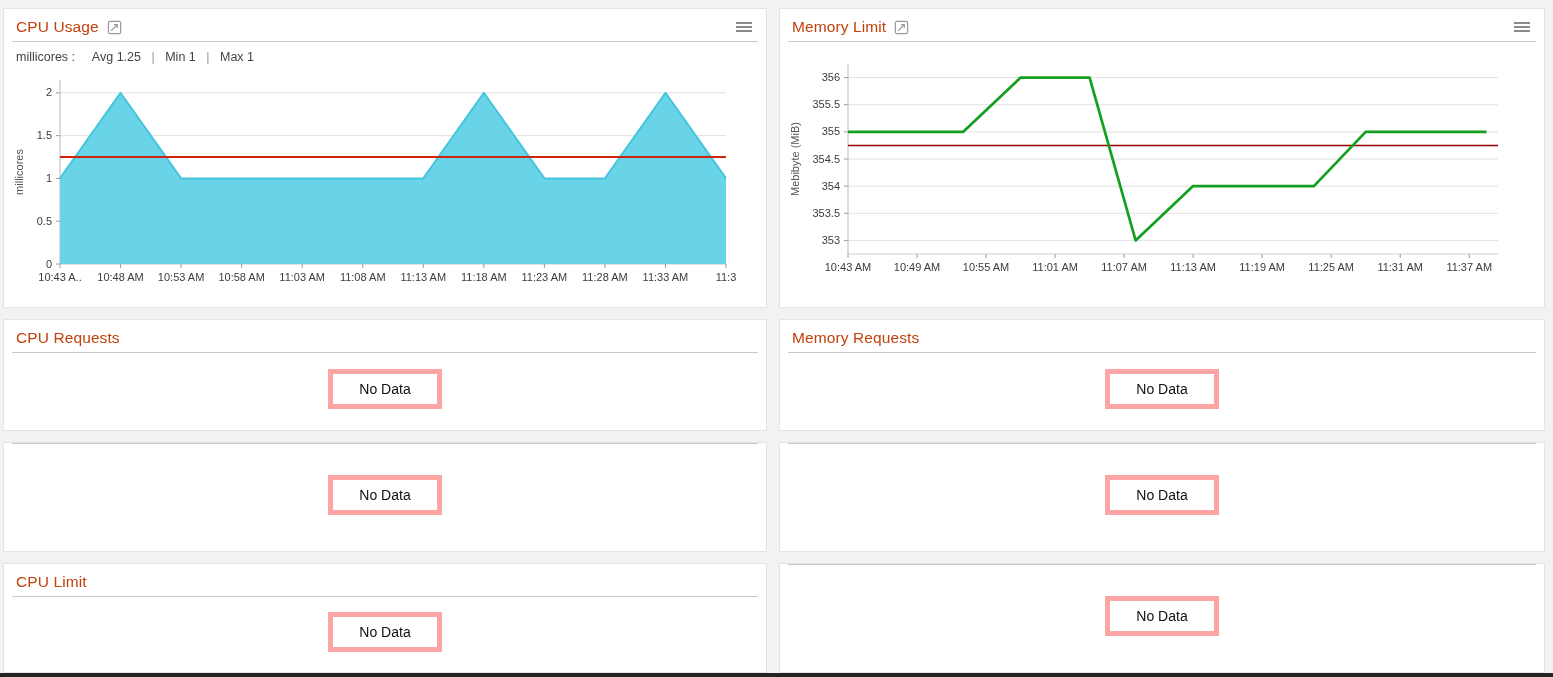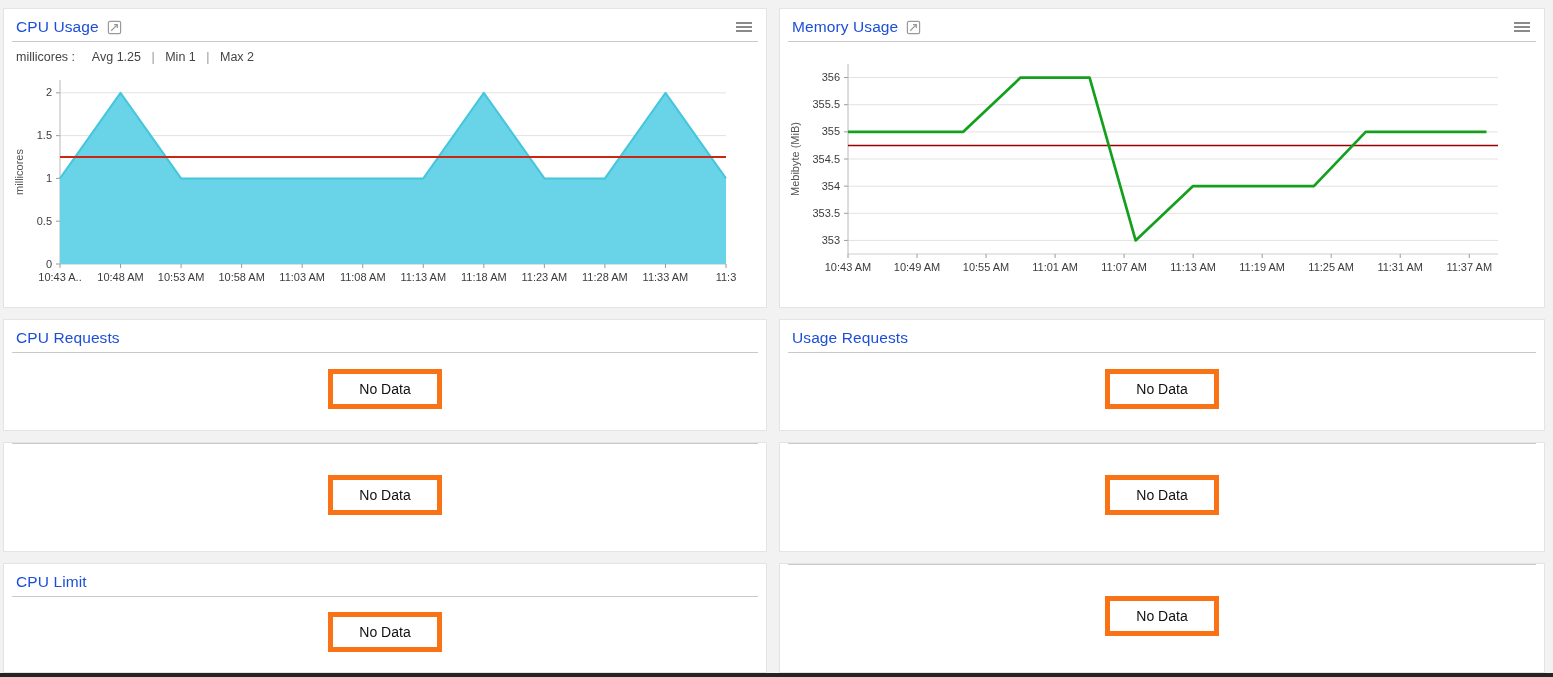--- a/index.html
+++ b/index.html
@@ -26,21 +26,21 @@
   }
   .panel-header {
     display:flex;
     align-items:center;
     padding:9px 14px 5px 12px;
     flex:0 0 auto;
   }
   .panel-title {
     font-size:15.5px;
     font-weight:400;
-    color:#1d4ed8;
+    color:#c2410c;
     letter-spacing:0.1px;
   }
   .title-icon { margin-left:8px; display:inline-flex; cursor:pointer; }
   .spacer { flex:1; }
   .hamburger {
     display:flex; flex-direction:column; justify-content:center;
     gap:2px; width:16px; height:16px; cursor:pointer;
   }
   .hamburger span { display:block; height:2px; background:#8a8a8a; }
   .divider {
@@ -60,21 +60,21 @@
   #cpu-chart { margin:2px 0 0 6px; }
   #memory-chart { margin:8px 0 0 4px; }
   .tick { font-family:"Liberation Sans", sans-serif; font-size:11px; fill:#3c3c3c; }
   .axis-label { font-family:"Liberation Sans", sans-serif; font-size:11px; fill:#555; }
   .nodata-body {
     flex:1; display:flex; align-items:center; justify-content:center;
     padding-bottom:6px;
   }
   .nodata-badge {
     background:#fff;
-    border:5px solid #f97316;
+    border:5px solid #fca5a5;
     padding:7px 26px;
     font-size:14px;
     color:#111;
   }
   .bottom-bar {
     height:4px; width:1553px; background:#242424;
     position:absolute; left:0; top:673px;
   }
 </style>
 </head>
@@ -98,21 +98,21 @@
           <span></span>
         </span>
     </div>
     <div class="divider"></div>
     <div class="stats-line">
       <span class="unit">millicores :</span>
       <span>Avg 1.25</span>
       <span class="sep">|</span>
       <span>Min 1</span>
       <span class="sep">|</span>
-      <span>Max 2</span>
+      <span>Max 1</span>
     </div>
     <div class="chart-wrap">
       <svg id="cpu-chart" class="chart" width="752" height="228" viewBox="0 0 752 228">
           <line x1="50" x2="716" y1="196" y2="196" stroke="#e2e2e2" stroke-width="1"></line>
           <line x1="46" x2="50" y1="196" y2="196" stroke="#9a9a9a" stroke-width="1"></line>
           <text x="42" y="199.5" text-anchor="end" class="tick">0</text>
           <line x1="50" x2="716" y1="153.2093023255814" y2="153.2093023255814" stroke="#e2e2e2" stroke-width="1"></line>
           <line x1="46" x2="50" y1="153.2093023255814" y2="153.2093023255814" stroke="#9a9a9a" stroke-width="1"></line>
           <text x="42" y="156.7093023255814" text-anchor="end" class="tick">0.5</text>
           <line x1="50" x2="716" y1="110.41860465116278" y2="110.41860465116278" stroke="#e2e2e2" stroke-width="1"></line>
@@ -153,21 +153,21 @@
           <polygon points="50.0,196 50.0,110.4 110.5,24.8 171.1,110.4 231.6,110.4 292.2,110.4 352.7,110.4 413.3,110.4 473.8,24.8 534.4,110.4 594.9,110.4 655.5,24.8 716.0,110.4 716.0,196" fill="#69d3e7" stroke="none"></polygon>
           <polyline points="50.0,110.4 110.5,24.8 171.1,110.4 231.6,110.4 292.2,110.4 352.7,110.4 413.3,110.4 473.8,24.8 534.4,110.4 594.9,110.4 655.5,24.8 716.0,110.4" fill="none" stroke="#45c6dc" stroke-width="2" stroke-linejoin="round"></polyline>
           <line x1="50" x2="716" y1="89.02325581395348" y2="89.02325581395348" stroke="#cc2511" stroke-width="2"></line>
           <text x="13" y="104" class="axis-label" text-anchor="middle" transform="rotate(-90 13 104)">millicores</text>
         </svg>
     </div>
   </section>
 
   <section class="panel">
     <div class="panel-header">
-      <span class="panel-title">Memory Usage</span>
+      <span class="panel-title">Memory Limit</span>
       <span class="title-icon">
         <svg width="15" height="15" viewBox="0 0 16 16">
             <rect x="1.5" y="1.5" width="13" height="13" rx="1.5" fill="none" stroke="#9a9a9a" stroke-width="1.3"></rect>
             <path d="M4.5 11.5 L11 5 M7.5 5 H11 V8.5" fill="none" stroke="#9a9a9a" stroke-width="1.3"></path>
           </svg>
       </span>
       <span class="spacer"></span>
       <span class="hamburger">
           <span></span>
           <span></span>
@@ -232,21 +232,21 @@
       <span class="panel-title">CPU Requests</span>
     </div>
     <div class="divider"></div>
     <div class="nodata-body">
       <span class="nodata-badge">No Data</span>
     </div>
   </section>
 
   <section class="panel">
     <div class="panel-header">
-      <span class="panel-title">Usage Requests</span>
+      <span class="panel-title">Memory Requests</span>
     </div>
     <div class="divider"></div>
     <div class="nodata-body">
       <span class="nodata-badge">No Data</span>
     </div>
   </section>
 
   <section class="panel">
     <div class="divider"></div>
     <div class="nodata-body">

